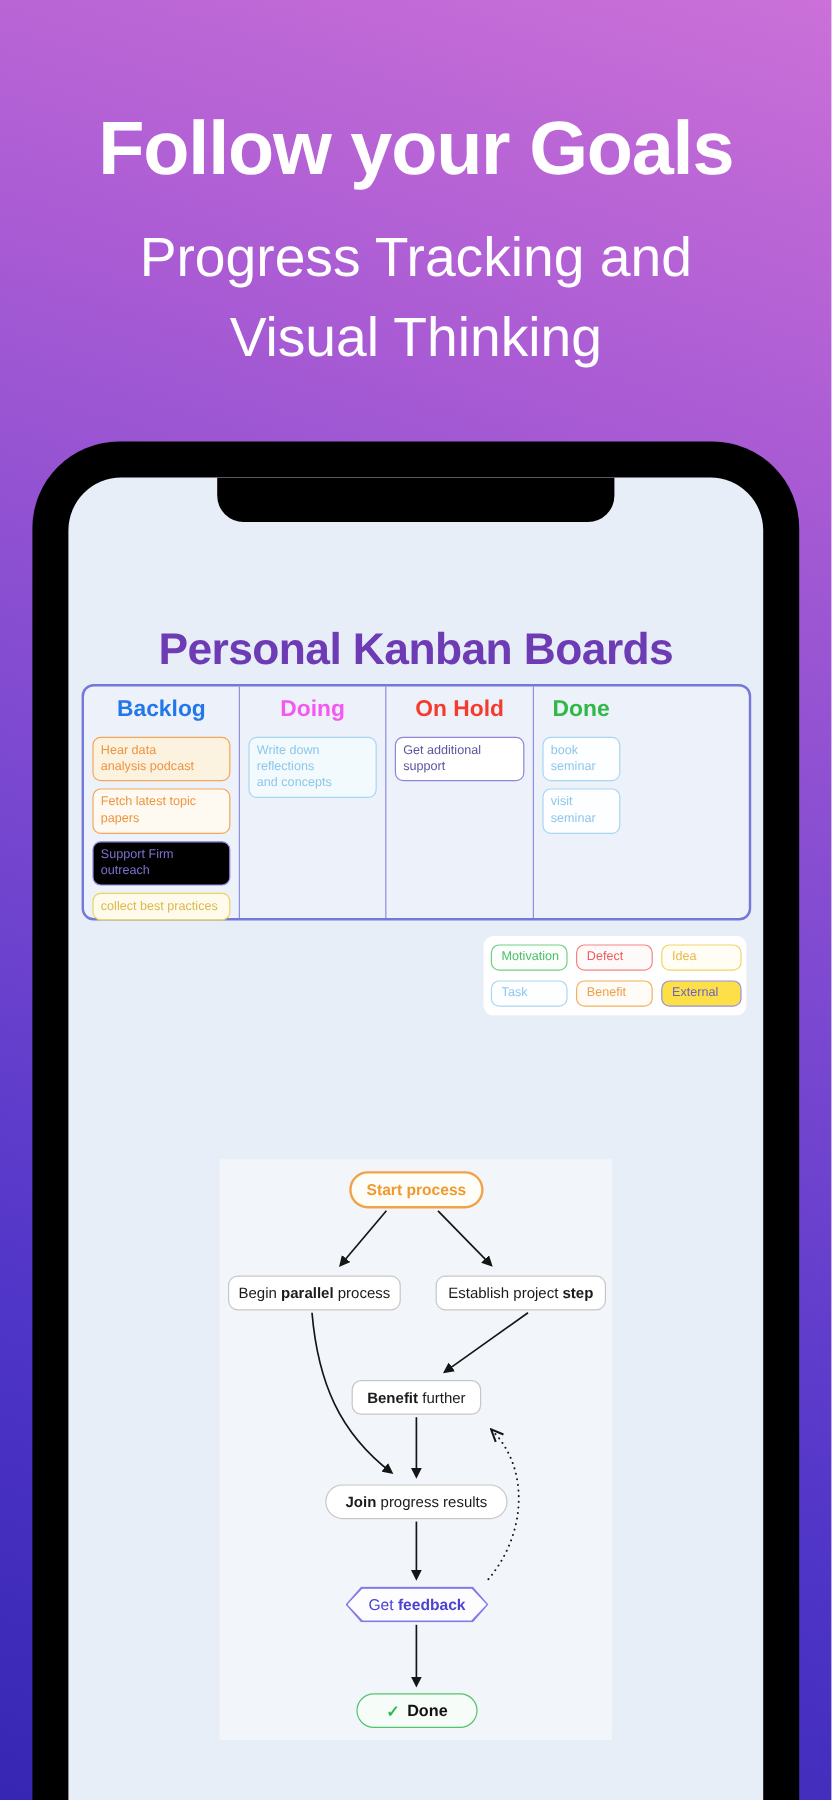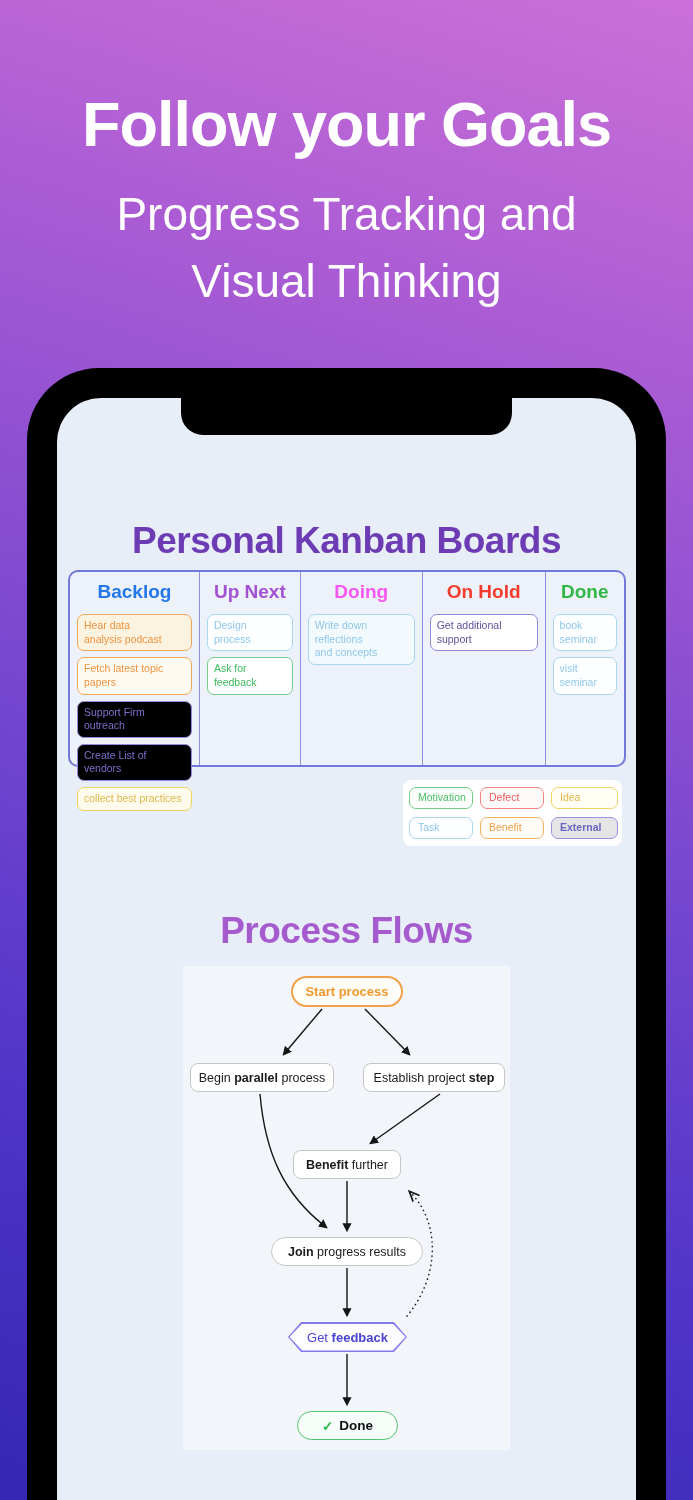--- a/index.html
+++ b/index.html
@@ -48,21 +48,21 @@
   .tags { position:absolute; left:346px; top:382px; width:219px; height:66px; background:#fff;
           border-radius:8px; padding:7px 6px; display:grid;
           grid-template-columns:64px 64px 67px; grid-auto-rows:22px; gap:8px 7px; }
   .chip { border-radius:7px; border:1.5px solid #ccc; font-size:10.5px; line-height:19px;
           padding:0 0 0 8px; background:#fff; }
   .c-green  { border-color:#72cf85; color:#4cc06a; background:#fbfefb; }
   .c-red    { border-color:#f38585; color:#ee5c5c; background:#fefafa; }
   .c-yellow { border-color:#f0d568; color:#e3ba4a; background:#fffdf4; }
   .c-blue   { border-color:#a9d7f1; color:#8fc7ea; background:#fdfeff; }
   .c-orange { border-color:#f3b05f; color:#eda04b; background:#fffcf7; }
-  .c-purple { border-color:#9a90e2; color:#6b62c4; background:#e5e5e5;font-weight:bold; }
+  .c-purple { border-color:#9a90e2; color:#6b62c4; background:#fde047; }
 
   
   .flow-heading { position:absolute; top:512px; left:0; width:100%; text-align:center;
                   font-size:37px; font-weight:bold; color:#a55ace; letter-spacing:-0.5px; }
   .flowchart { position:absolute; left:126px; top:568px; width:327px; height:484px;
                background:#f2f6fb; }
   .arrows { position:absolute; left:0; top:0; }
   .node { position:absolute; display:flex; align-items:center; justify-content:center;
           font-size:12.5px; color:#1b1b1b; background:#fff; border:1.3px solid #c6c6c6;
           border-radius:8px; white-space:pre; }
@@ -101,27 +101,21 @@
 
       <h2 class="kanban-heading">Personal Kanban Boards</h2>
 
       <div class="board">
         <div class="col col-1">
           <div class="col-h">Backlog</div>
           <div class="card v-orange v-fill">Hear data
 analysis podcast</div>
           <div class="card v-orange">Fetch latest topic papers</div>
           <div class="card v-purple">Support Firm outreach</div>
-          <div class="card v-purple">Create List of vendors</div>
           <div class="card v-yellow">collect best practices</div>
-        </div>
-        <div class="col col-2">
-          <div class="col-h">Up Next</div>
-          <div class="card v-blue">Design process</div>
-          <div class="card v-green">Ask for feedback</div>
         </div>
         <div class="col col-3">
           <div class="col-h">Doing</div>
           <div class="card v-blue v-bluefill">Write down reflections
 and concepts</div>
         </div>
         <div class="col col-4">
           <div class="col-h">On Hold</div>
           <div class="card v-purpledark">Get additional support</div>
         </div>
@@ -134,21 +128,20 @@
 
       <div class="tags">
         <div class="chip c-green">Motivation</div>
         <div class="chip c-red">Defect</div>
         <div class="chip c-yellow">Idea</div>
         <div class="chip c-blue">Task</div>
         <div class="chip c-orange">Benefit</div>
         <div class="chip c-purple">External</div>
       </div>
 
-      <h2 class="flow-heading">Process Flows</h2>
 
       <div class="flowchart">
         <svg class="arrows" width="327" height="484" viewBox="0 0 327 484">
           <defs>
             <marker id="ah" viewBox="0 0 10 10" refX="7.5" refY="5" markerWidth="6.5" markerHeight="6.5" orient="auto-start-reverse">
               <path d="M0,0 L10,5 L0,10 z" fill="#151515"></path>
             </marker>
             <marker id="aho" viewBox="0 0 10 10" refX="7" refY="5" markerWidth="8" markerHeight="8" orient="auto-start-reverse">
               <path d="M1,1.5 L9,5 L1,8.5" fill="none" stroke="#151515" stroke-width="1.3"></path>
             </marker>

